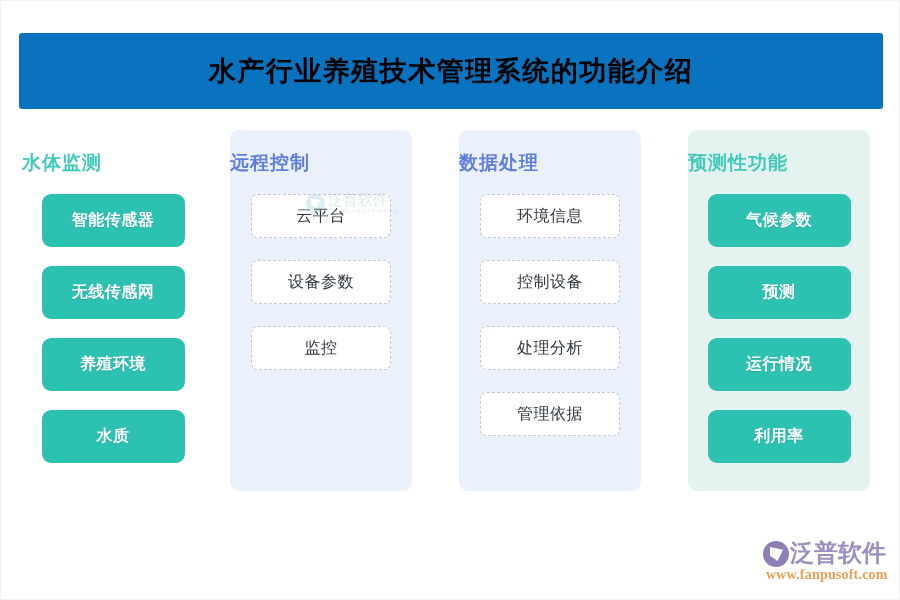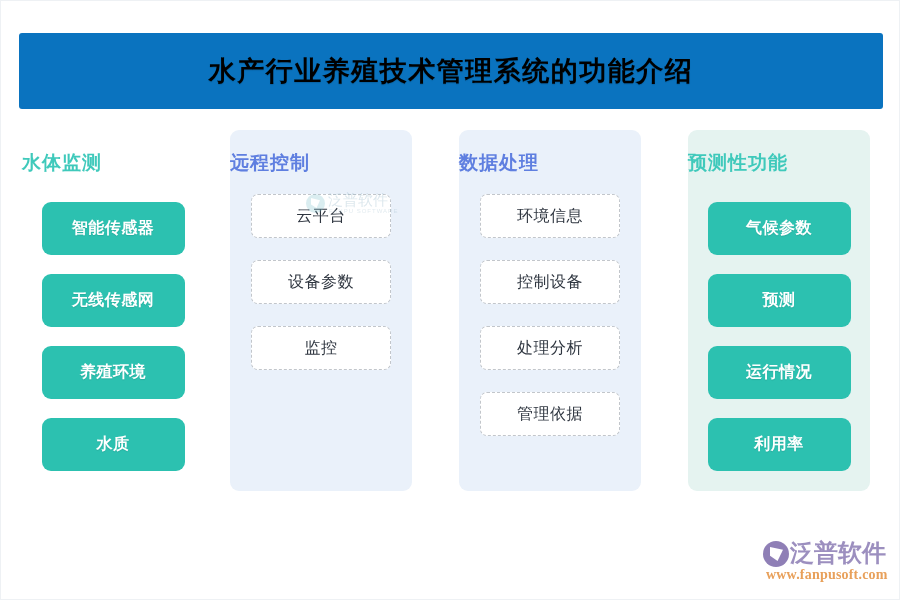--- a/index.html
+++ b/index.html
@@ -91,21 +91,21 @@
   .card {
     box-sizing: border-box;
     display: flex;
     align-items: center;
     justify-content: center;
     font-family: "Liberation Serif", "DejaVu Serif", serif;
   }
   .card.pill {
     width: 143px;
     height: 53px;
-    margin: 8px auto 19px auto;
+    margin: 0 auto 19px auto;
     background: #2cc1b0;
     border-radius: 9px;
     color: #ffffff;
     font-size: 16px;
     font-weight: bold;
     letter-spacing: 0.5px;
     text-shadow: 0 1px 1px rgba(0,0,0,0.10);
   }
   
   .card.dashed {

